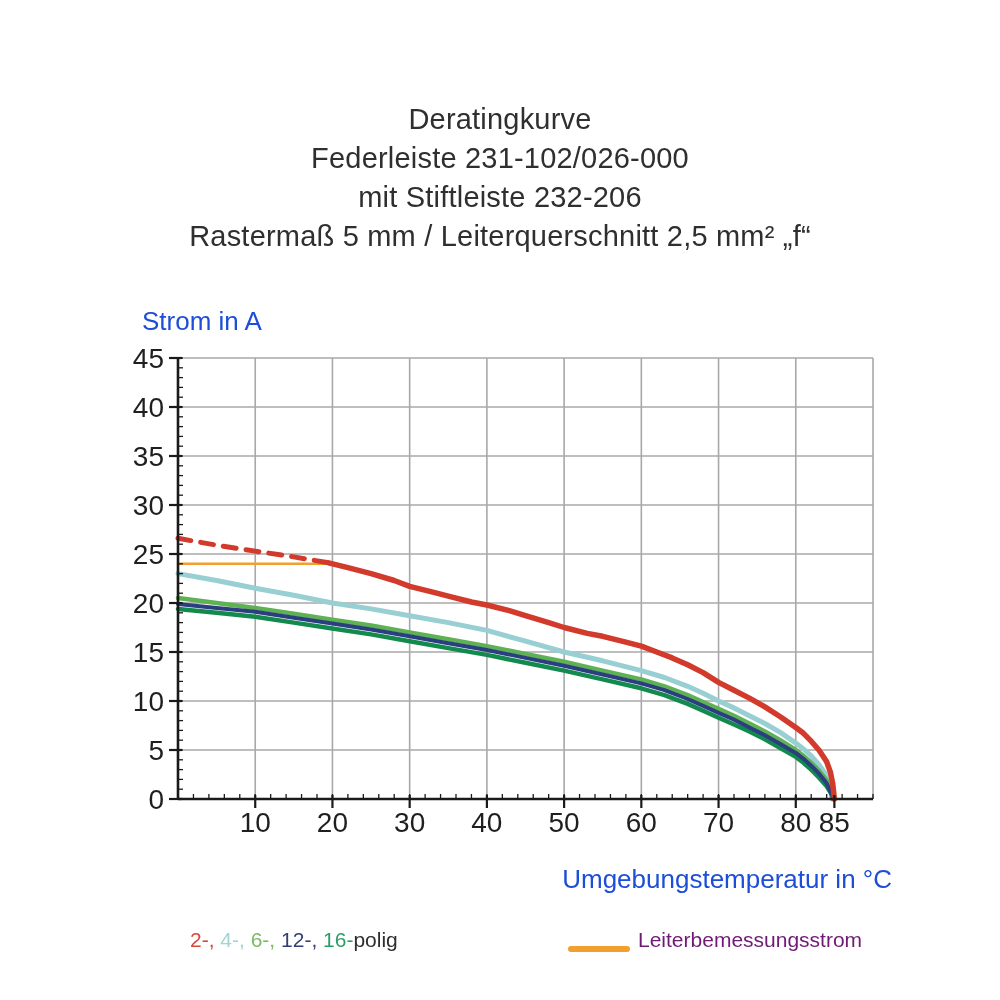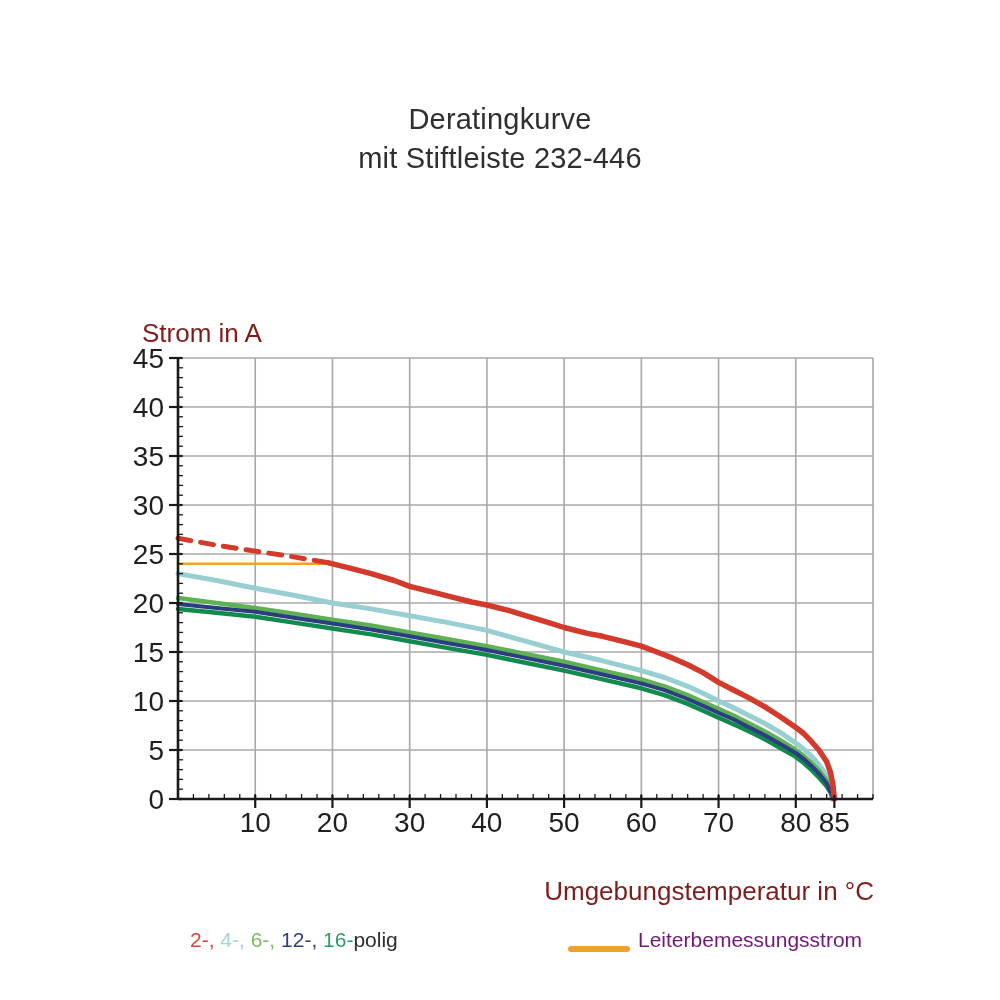--- a/index.html
+++ b/index.html
@@ -5,40 +5,42 @@
   html,body{margin:0;padding:0;background:#fff;}
   .page{
     position:relative;width:1000px;height:960px;background:#ffffff;
     font-family:"Liberation Sans", sans-serif;color:#2e2e2e;overflow:hidden;
   }
   .title-block{
     position:absolute;top:100px;left:0;width:1000px;
     text-align:center;font-size:29px;line-height:39px;color:#2f2f2f;
     letter-spacing:0.2px;
   }
-  .axis-title{position:absolute;font-size:26px;color:#7f1d1d;margin-top:12px;}
+  .axis-title{position:absolute;font-size:26px;color:#1d4ed8;}
   .y-axis-title{left:142px;top:306px;}
-  .x-axis-title{top:864px;right:126px;text-align:right;}
+  .x-axis-title{top:864px;right:108px;text-align:right;}
   svg.chart{position:absolute;left:0;top:0;width:1000px;height:1000px;}
   .legend-row{position:absolute;top:928px;left:16px;width:1000px;height:46px;font-size:21px;}
   .legend-poles{position:absolute;left:174px;top:0;}
   .legend-rated{position:absolute;left:552px;top:0;}
   .legend-swatch{
     position:absolute;left:0;top:18px;width:62px;height:6px;border-radius:3px;
   }
   .legend-rated-label{position:absolute;left:70px;top:0;white-space:nowrap;color:#701a75;}
 </style>
 </head>
 <body>
 
 <div class="page">
 
   <div class="title-block">
     <div>Deratingkurve</div>
-    <div>mit Stiftleiste 232-446</div>
+    <div>Federleiste 231-102/026-000</div>
+    <div>mit Stiftleiste 232-206</div>
+    <div>Rastermaß 5 mm / Leiterquerschnitt 2,5 mm² „f“</div>
   </div>
 
   <div class="axis-title y-axis-title">Strom in A</div>
 
   <svg class="chart" id="chart-svg" viewBox="0 0 1000 1000">
       <line x1="178" y1="799" x2="178" y2="358" stroke="#a8a8a8" stroke-width="1.6"></line>
       <line x1="255.22222222222223" y1="799" x2="255.22222222222223" y2="358" stroke="#a8a8a8" stroke-width="1.6"></line>
       <line x1="332.44444444444446" y1="799" x2="332.44444444444446" y2="358" stroke="#a8a8a8" stroke-width="1.6"></line>
       <line x1="409.66666666666663" y1="799" x2="409.66666666666663" y2="358" stroke="#a8a8a8" stroke-width="1.6"></line>
       <line x1="486.8888888888889" y1="799" x2="486.8888888888889" y2="358" stroke="#a8a8a8" stroke-width="1.6"></line>

